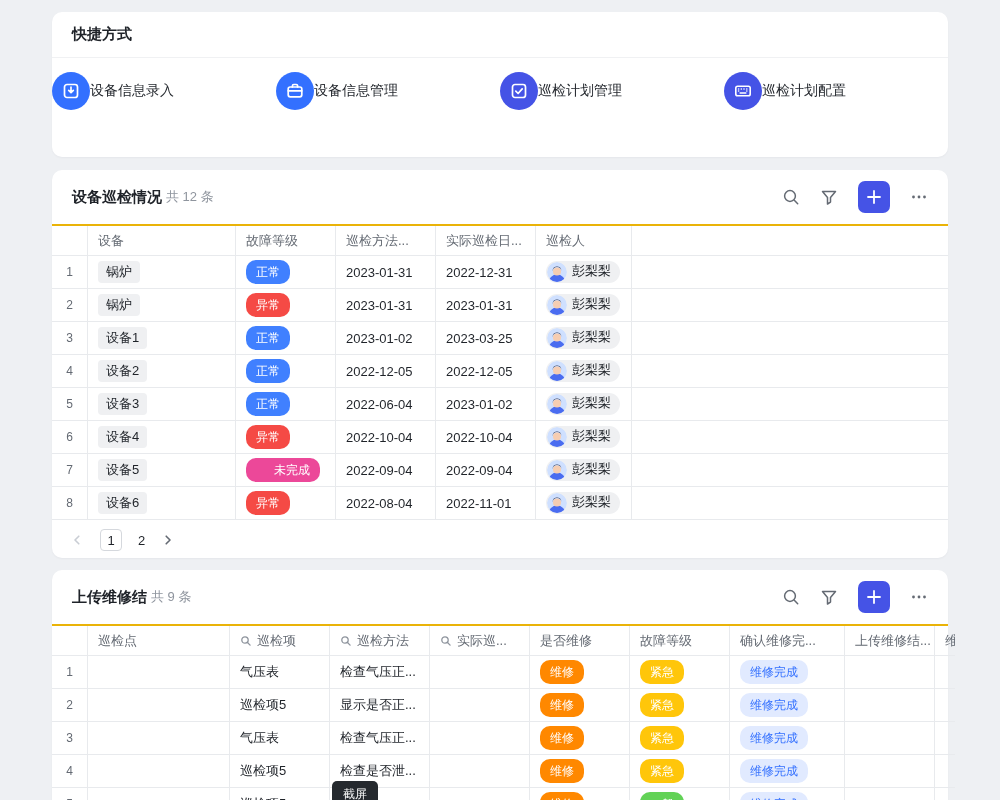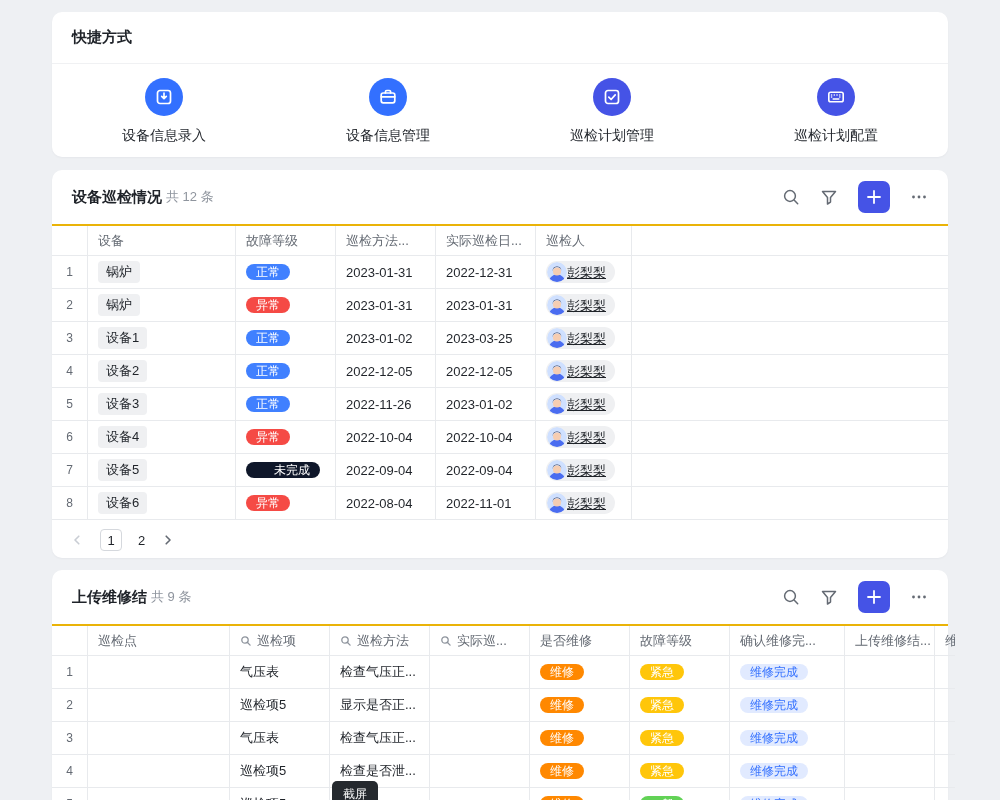--- a/index.html
+++ b/index.html
@@ -15,33 +15,33 @@
     background:#fff; border-radius:10px;
     box-shadow:0 1px 2px rgba(31,35,41,.04);
   }
   #card-shortcuts { top:12px; height:145px; }
   #card-inspection { top:170px; height:388px; }
   #card-maintenance { top:570px; height:320px; }
 
   .card-header {
     display:flex; align-items:center; height:54px; padding:0 20px;
   }
-  #card-shortcuts .card-header { height:52px; border-bottom:1px solid #f0f1f3;text-align:right; }
+  #card-shortcuts .card-header { height:46px; border-bottom:1px solid #f0f1f3;text-align:right; }
   .card-title { font-size:15px; font-weight:bold; color:#1f2329; }
   .card-count { font-size:13px; color:#8f959e; margin-left:4px; }
   .header-actions { margin-left:auto; display:flex; align-items:center; gap:20px; }
   .icon-btn { display:flex; align-items:center; justify-content:center; cursor:pointer; background:none; border:none; }
   .plus-btn {
     width:32px; height:32px; border-radius:7px;
     display:flex; align-items:center; justify-content:center; border:none; cursor:pointer;
   }
 
   
   .shortcut-row { display:grid; grid-template-columns:repeat(4,1fr); padding:14px 0 0 0; }
-  .shortcut { display:flex; flex-direction:column; align-items:center; gap:11px; cursor:pointer; }
+  .shortcut { display:flex; flex-direction:row; align-items:center; cursor:pointer; }
   .shortcut-circle { width:38px; height:38px; border-radius:50%; display:flex; align-items:center; justify-content:center; }
   .shortcut-label { font-size:14px; color:#1f2329; }
 
   
   .tbl { border-top:2px solid #eab308; }
   .tr { display:grid; }
   .tr-inspection { grid-template-columns:36px 148px 100px 100px 100px 96px 1fr; }
   .tr-maintenance { grid-template-columns:36px 142px 100px 100px 100px 100px 100px 115px 90px 1fr; }
   .th, .td {
     display:flex; align-items:center; padding:0 10px;
@@ -50,24 +50,24 @@
   }
   .th { height:30px; color:#646a73; }
   .td { height:33px; color:#1f2329; }
   .num { justify-content:center; padding:0; color:#646a73; font-size:12px; }
   .filler { border-right:none; }
   .chip {
     background:#eff0f2; border-radius:4px; padding:2px 8px; font-size:13px; color:#1f2329;
   }
   .person-chip {
     background:#eff0f2; border-radius:11px; padding:1px 9px 1px 1px;
-    display:inline-flex; align-items:flex-end; font-size:13px;text-decoration:underline;
+    display:inline-flex; align-items:flex-start; gap:5px; font-size:13px;
   }
   .badge {
-    display:inline-flex; align-items:center; height:16px; padding:0 10px;
+    display:inline-flex; align-items:center; height:24px; padding:0 10px;
     border-radius:10px; color:#fff; font-size:12px;
   }
 
   
   .pagination { display:flex; align-items:center; gap:16px; padding:0 18px; height:40px; }
   .page-box {
     min-width:22px; height:22px; border:1px solid #d5d8dd; border-radius:4px;
     display:flex; align-items:center; justify-content:center; font-size:13px; cursor:pointer;
   }
   .page-num { font-size:13px; color:#1f2329; cursor:pointer; }
@@ -286,21 +286,21 @@
     </div>
 
     <div class="tr tr-inspection">
       <div class="td num">5</div>
       <div class="td">
           <span class="chip">设备3</span>
         </div>
       <div class="td">
           <span class="badge" style="background-color: rgb(64, 128, 255);">正常</span>
         </div>
-      <div class="td">2022-11-26</div>
+      <div class="td">2022-06-04</div>
       <div class="td">2023-01-02</div>
       <div class="td">
         <span class="person-chip">
           <svg width="20" height="20" viewBox="0 0 20 20">
               <g clip-path="url(#avatarClip)">
                 <circle cx="10" cy="10" r="10" fill="#cfe0ff"></circle>
                 <circle cx="10" cy="21" r="8.5" fill="#4a6cf0"></circle>
                 <circle cx="10" cy="9.6" r="4" fill="#f6cdb2"></circle>
                 <path d="M5.4 9.6a4.6 4.6 0 0 1 9.2 0c0-1.2-.4-5-4.6-5s-4.6 3.8-4.6 5z" fill="#2e3a59"></path>
               </g>
@@ -336,21 +336,21 @@
       </div>
       <div class="td filler"></div>
     </div>
 
     <div class="tr tr-inspection">
       <div class="td num">7</div>
       <div class="td">
           <span class="chip">设备5</span>
         </div>
       <div class="td">
-          <span class="badge" style="background-color: #0f172a; padding-left: 28px;">未完成</span>
+          <span class="badge" style="background-color: #ec4899; padding-left: 28px;">未完成</span>
         </div>
       <div class="td">2022-09-04</div>
       <div class="td">2022-09-04</div>
       <div class="td">
         <span class="person-chip">
           <svg width="20" height="20" viewBox="0 0 20 20">
               <g clip-path="url(#avatarClip)">
                 <circle cx="10" cy="10" r="10" fill="#cfe0ff"></circle>
                 <circle cx="10" cy="21" r="8.5" fill="#4a6cf0"></circle>
                 <circle cx="10" cy="9.6" r="4" fill="#f6cdb2"></circle>

